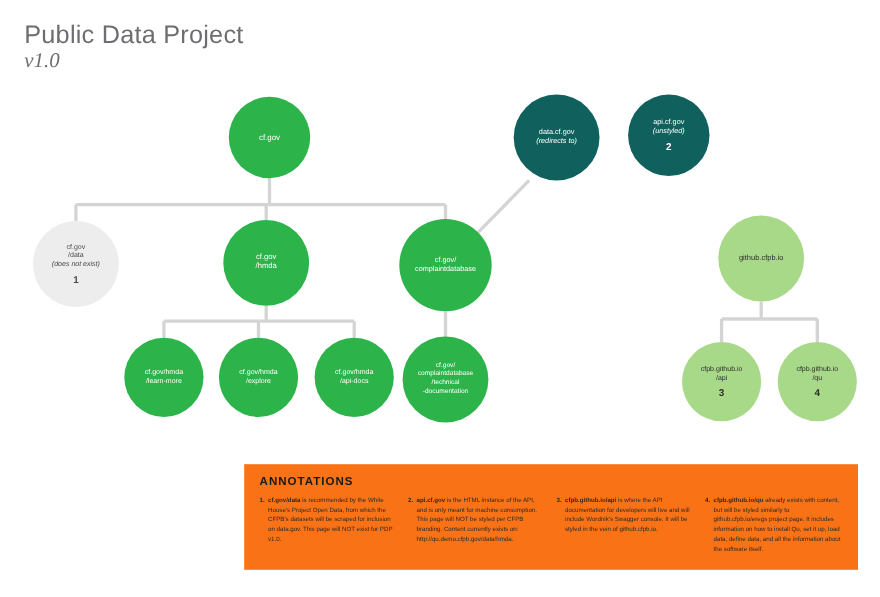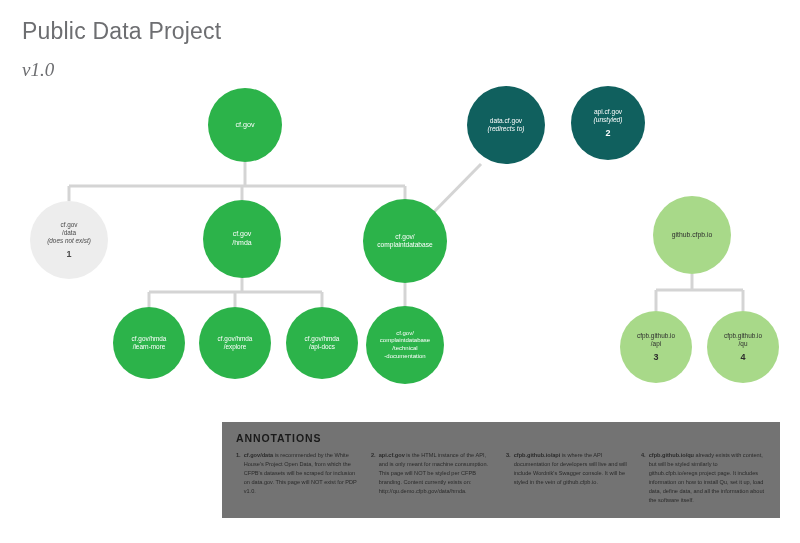--- a/index.html
+++ b/index.html
@@ -32,21 +32,21 @@
     color: #6d6e71;
     letter-spacing: 0.2px;
     line-height: 1.15;
     margin: 0;
     font-family: "Liberation Sans", sans-serif;
   }
   #page-version {
     font-size: 19px;
     font-style: italic;
     color: #6d6e71;
-    margin: 16px 0 0 0;
+    margin: 2px 0 0 0;
     font-family: "Liberation Serif", serif;
     line-height: 1.1;
   }
 
   
   #diagram {
     position: absolute;
     left: 0;
     top: 0;
     width: 800px;
@@ -106,21 +106,21 @@
     font-style: italic;
   }
 
   
   #annotations {
     position: absolute;
     left: 222px;
     top: 422px;
     width: 558px;
     height: 96px;
-    background: #737373;
+    background: #f97316;
     box-sizing: border-box;
     padding: 10px 14px 8px 14px;
     z-index: 3;
   }
   #annotations-title {
     font-size: 10.5px;
     font-weight: bold;
     letter-spacing: 0.9px;
     color: #1a1a1a;
     margin: 0 0 7px 0;

